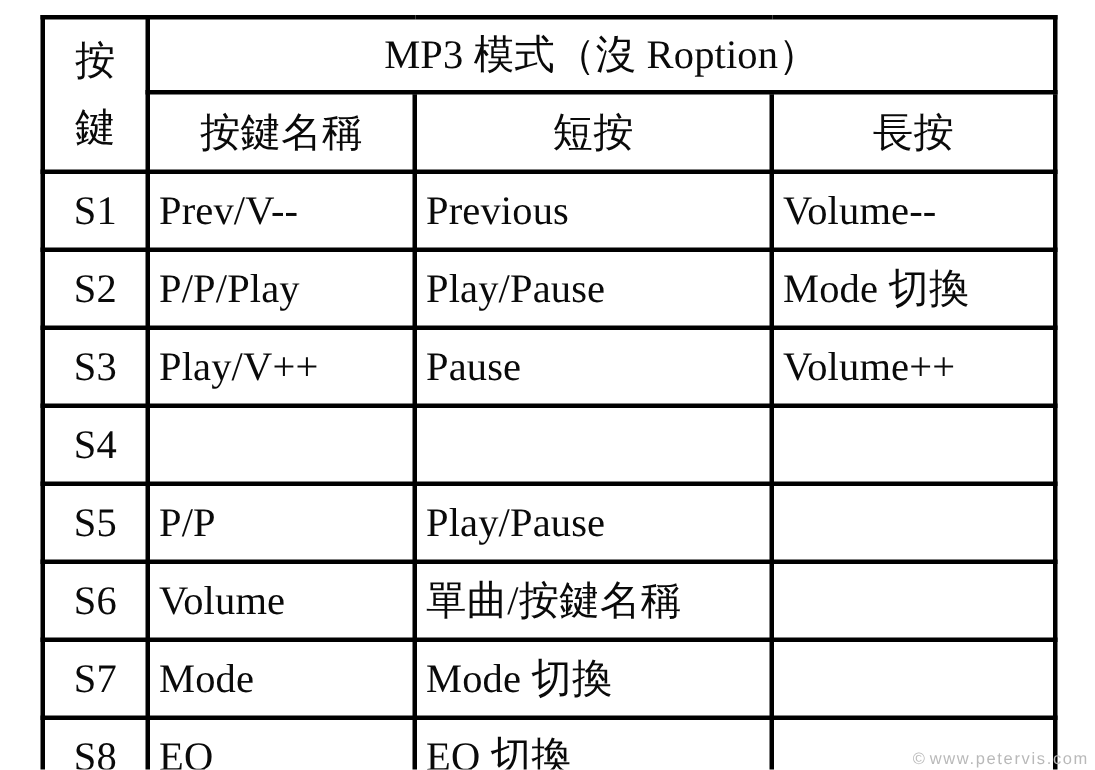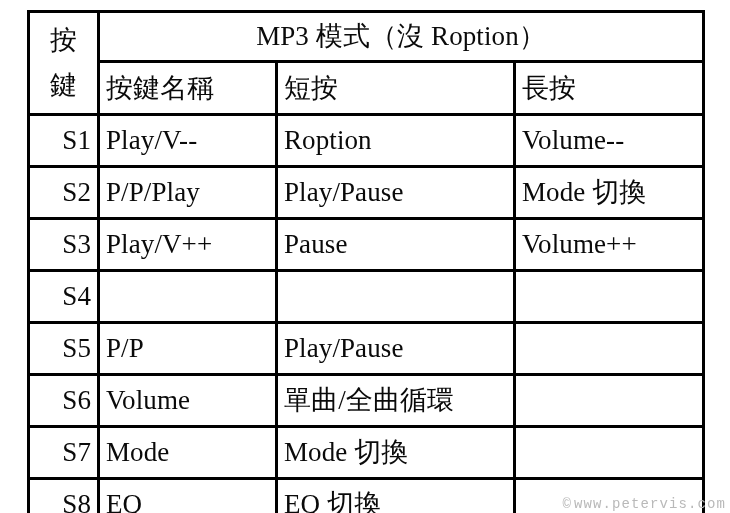--- a/index.html
+++ b/index.html
@@ -62,26 +62,27 @@
     margin-left: 12px;
   }
 
   td.key-header-cell {
     text-align: center;
     font-size: 28px;
     padding: 0;
   }
 
   td.col-header {
+    text-align: center;
     height: 50px;
     font-size: 28px;
   }
 
   td.row-key {
-    text-align: right;
+    text-align: center;
     padding-left: 8px;
     height: 49px;
     font-size: 27px;
   }
 
   td.cell-name,
   td.cell-short,
   td.cell-long {
     text-align: left;
     padding-left: 10px;
@@ -95,22 +96,22 @@
     align-items: center;
     height: 91px;
     line-height: 1.0;
   }
   .key-header-inner span { display: block; }
 
   #watermark {
     position: absolute;
     right: 4px;
     bottom: 1px;
-    font-family: Liberation Mono, monospace;
-    font-size: 14px;
+    font-family: Liberation Sans, sans-serif;
+    font-size: 11px;
     letter-spacing: 1.1px;
     color: #b9b9b9;
     white-space: nowrap;
     user-select: none;
     margin-left: 20px;
   }
   #watermark .wm-mark { margin-right: 2px; }
 </style>
 </head>
 <body>
@@ -135,22 +136,22 @@
         <td class="title-cell" colspan="3">MP3 模式（沒 Roption）</td>
       </tr>
       <tr>
         <td class="col-header">按鍵名稱</td>
         <td class="col-header">短按</td>
         <td class="col-header">長按</td>
       </tr>
 
       <tr>
         <td class="row-key">S1</td>
-        <td class="cell-name">Play/V--</td>
-        <td class="cell-short">Roption</td>
+        <td class="cell-name">Prev/V--</td>
+        <td class="cell-short">Previous</td>
         <td class="cell-long">Volume--</td>
       </tr>
       <tr>
         <td class="row-key">S2</td>
         <td class="cell-name">P/P/Play</td>
         <td class="cell-short">Play/Pause</td>
         <td class="cell-long">Mode 切換</td>
       </tr>
       <tr>
         <td class="row-key">S3</td>
@@ -166,21 +167,21 @@
       </tr>
       <tr>
         <td class="row-key">S5</td>
         <td class="cell-name">P/P</td>
         <td class="cell-short">Play/Pause</td>
         <td class="cell-long"></td>
       </tr>
       <tr>
         <td class="row-key">S6</td>
         <td class="cell-name">Volume</td>
-        <td class="cell-short">單曲/全曲循環</td>
+        <td class="cell-short">單曲/按鍵名稱</td>
         <td class="cell-long"></td>
       </tr>
       <tr>
         <td class="row-key">S7</td>
         <td class="cell-name">Mode</td>
         <td class="cell-short">Mode 切換</td>
         <td class="cell-long"></td>
       </tr>
       <tr>
         <td class="row-key">S8</td>

